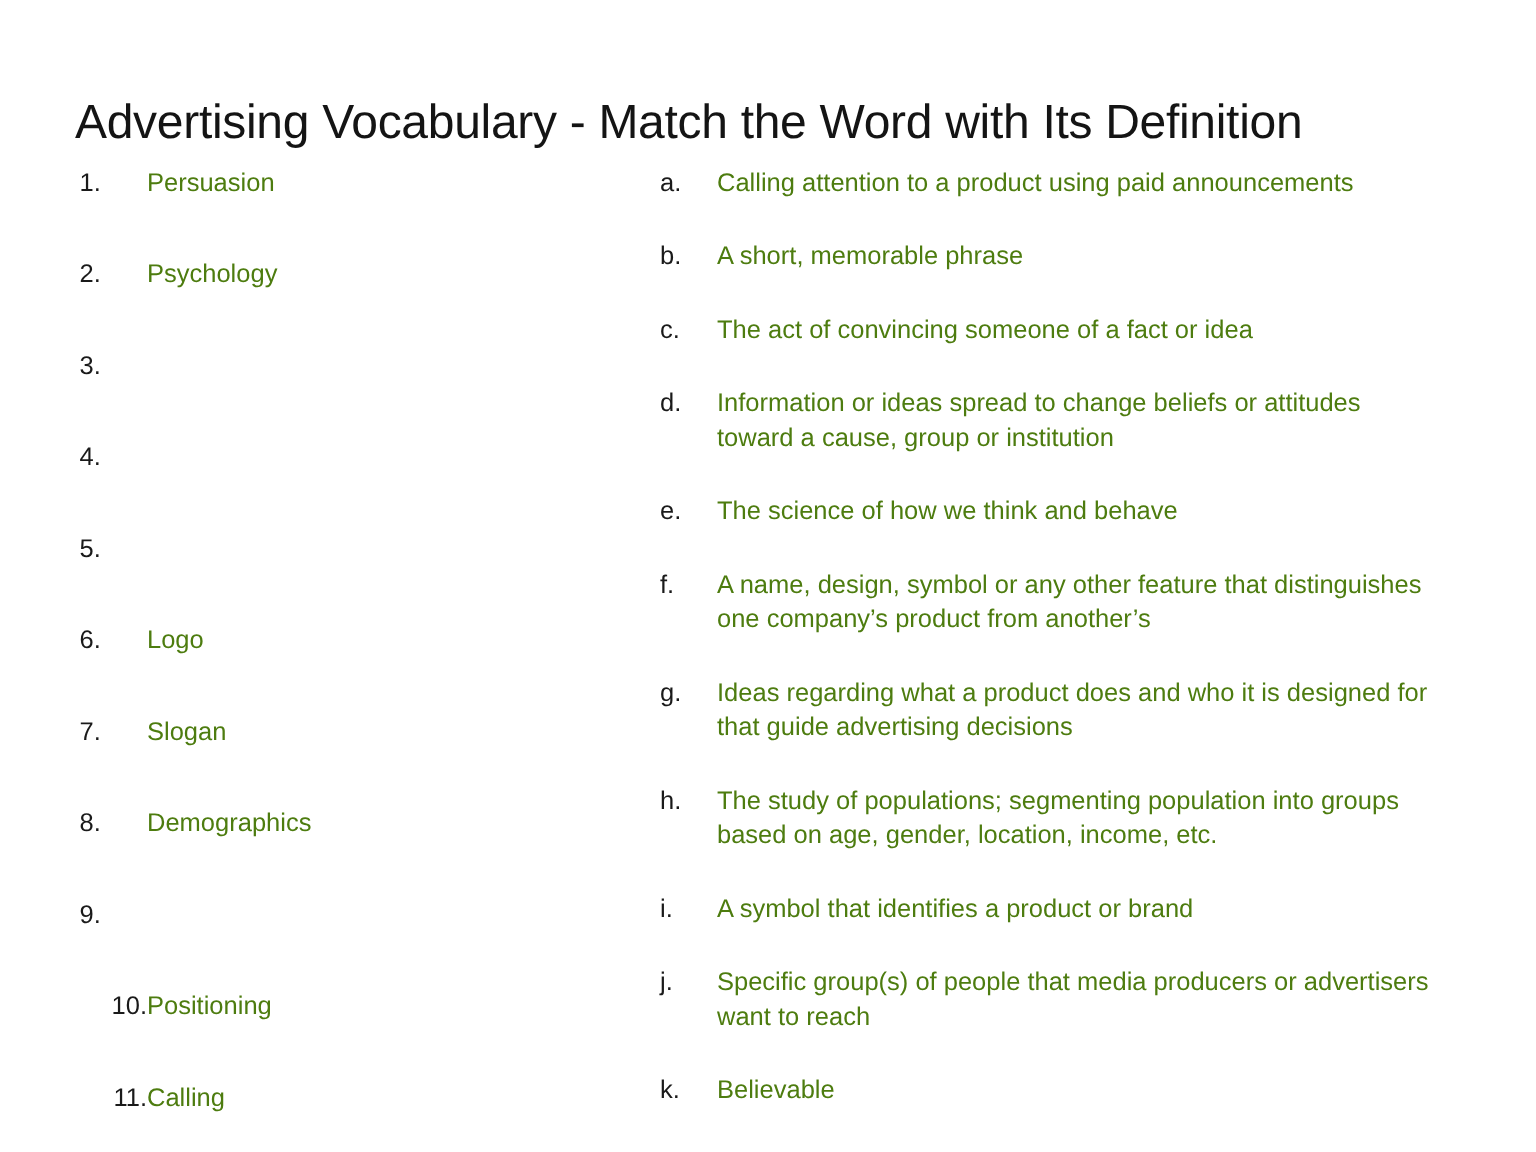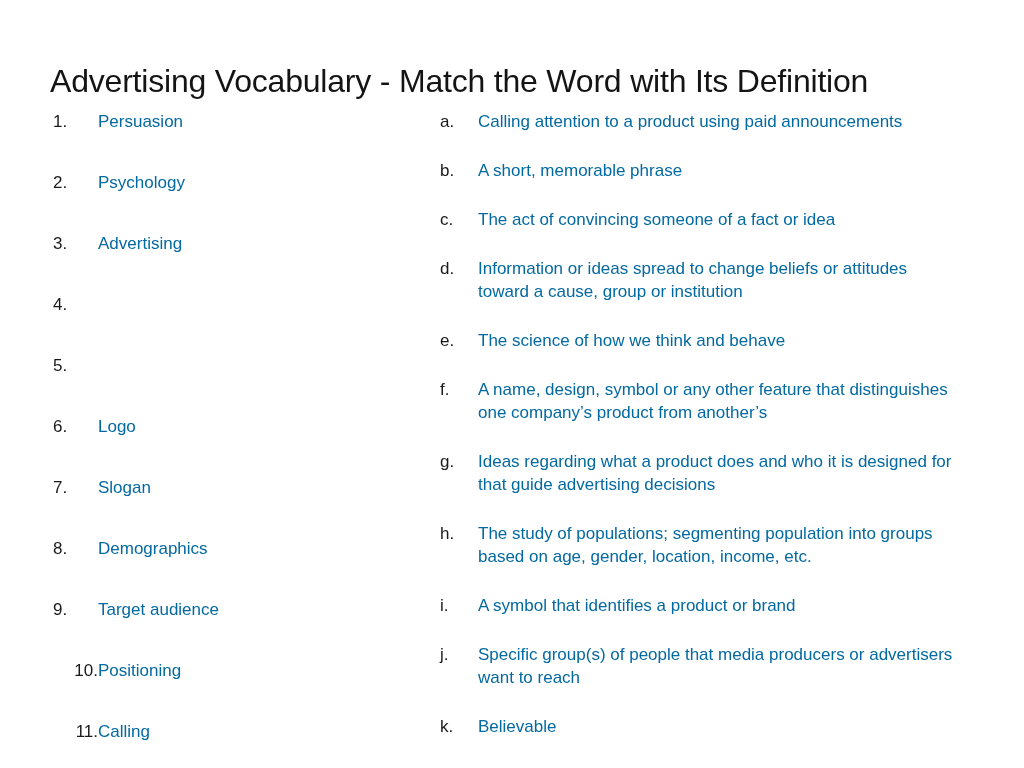--- a/index.html
+++ b/index.html
@@ -88,21 +88,21 @@
     text-align: right;
   }
 
   .col-defs .marker {
     width: 38px;
   }
 
   .item-text {
     flex: 1 1 auto;
     white-space: pre-line;
-    color: #0369a1;
+    color: #4d7c0f;
   }
 
   .col-defs .item {
     margin-bottom: 26px;
   }
 
   .col-defs .item.two-line {
     margin-bottom: 26px;
   }
 </style>
@@ -122,21 +122,20 @@
         <span class="item-text">Persuasion</span>
       </div>
 
       <div class="item">
         <span class="marker">2.</span>
         <span class="item-text">Psychology</span>
       </div>
 
       <div class="item">
         <span class="marker">3.</span>
-        <span class="item-text">Advertising</span>
       </div>
 
       <div class="item">
         <span class="marker">4.</span>
       </div>
 
       <div class="item">
         <span class="marker">5.</span>
       </div>
 
@@ -150,21 +149,20 @@
         <span class="item-text">Slogan</span>
       </div>
 
       <div class="item">
         <span class="marker">8.</span>
         <span class="item-text">Demographics</span>
       </div>
 
       <div class="item">
         <span class="marker">9.</span>
-        <span class="item-text">Target audience</span>
       </div>
 
       <div class="item">
         <span class="marker wide">10.</span>
         <span class="item-text">Positioning</span>
       </div>
 
       <div class="item">
         <span class="marker wide">11.</span>
         <span class="item-text">Calling</span>

